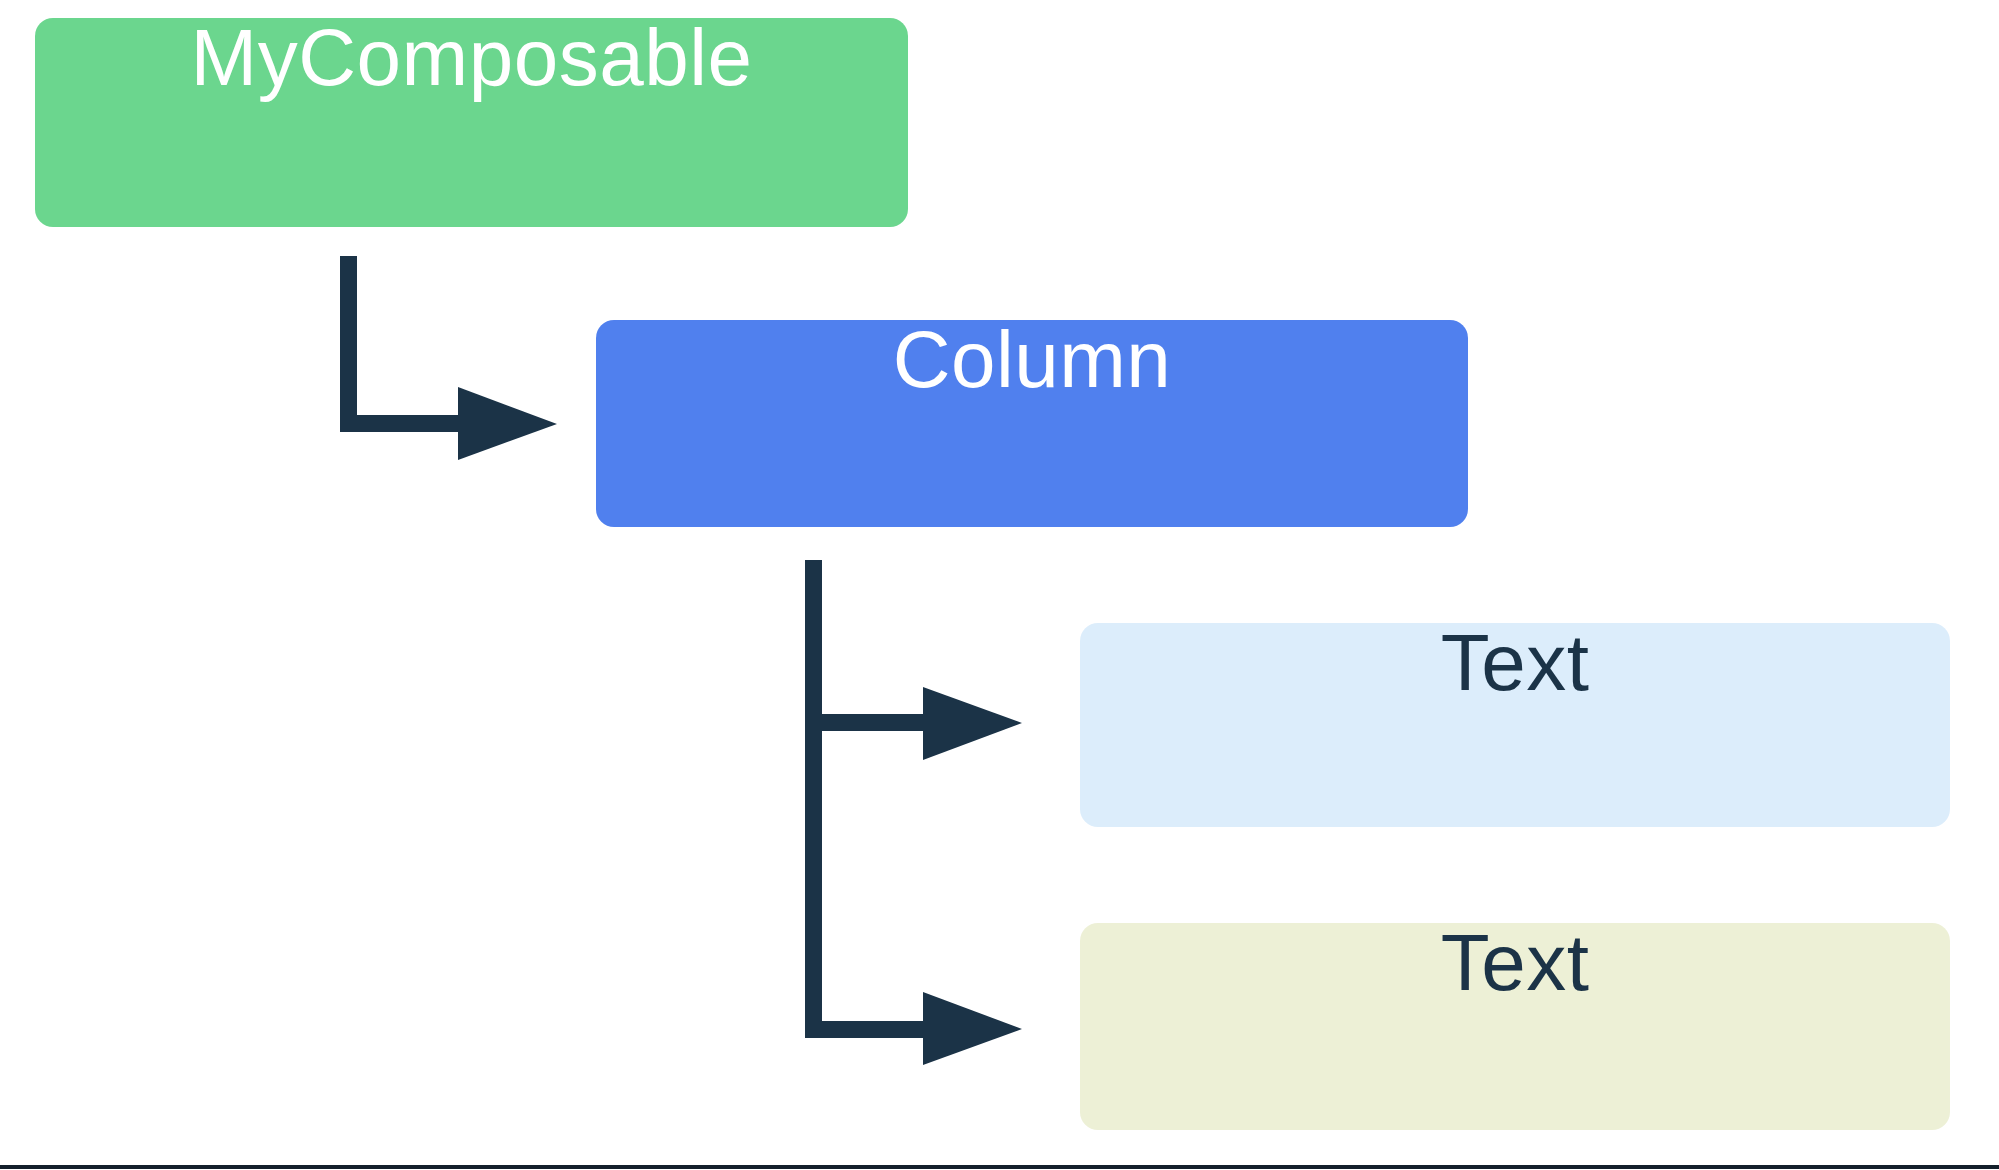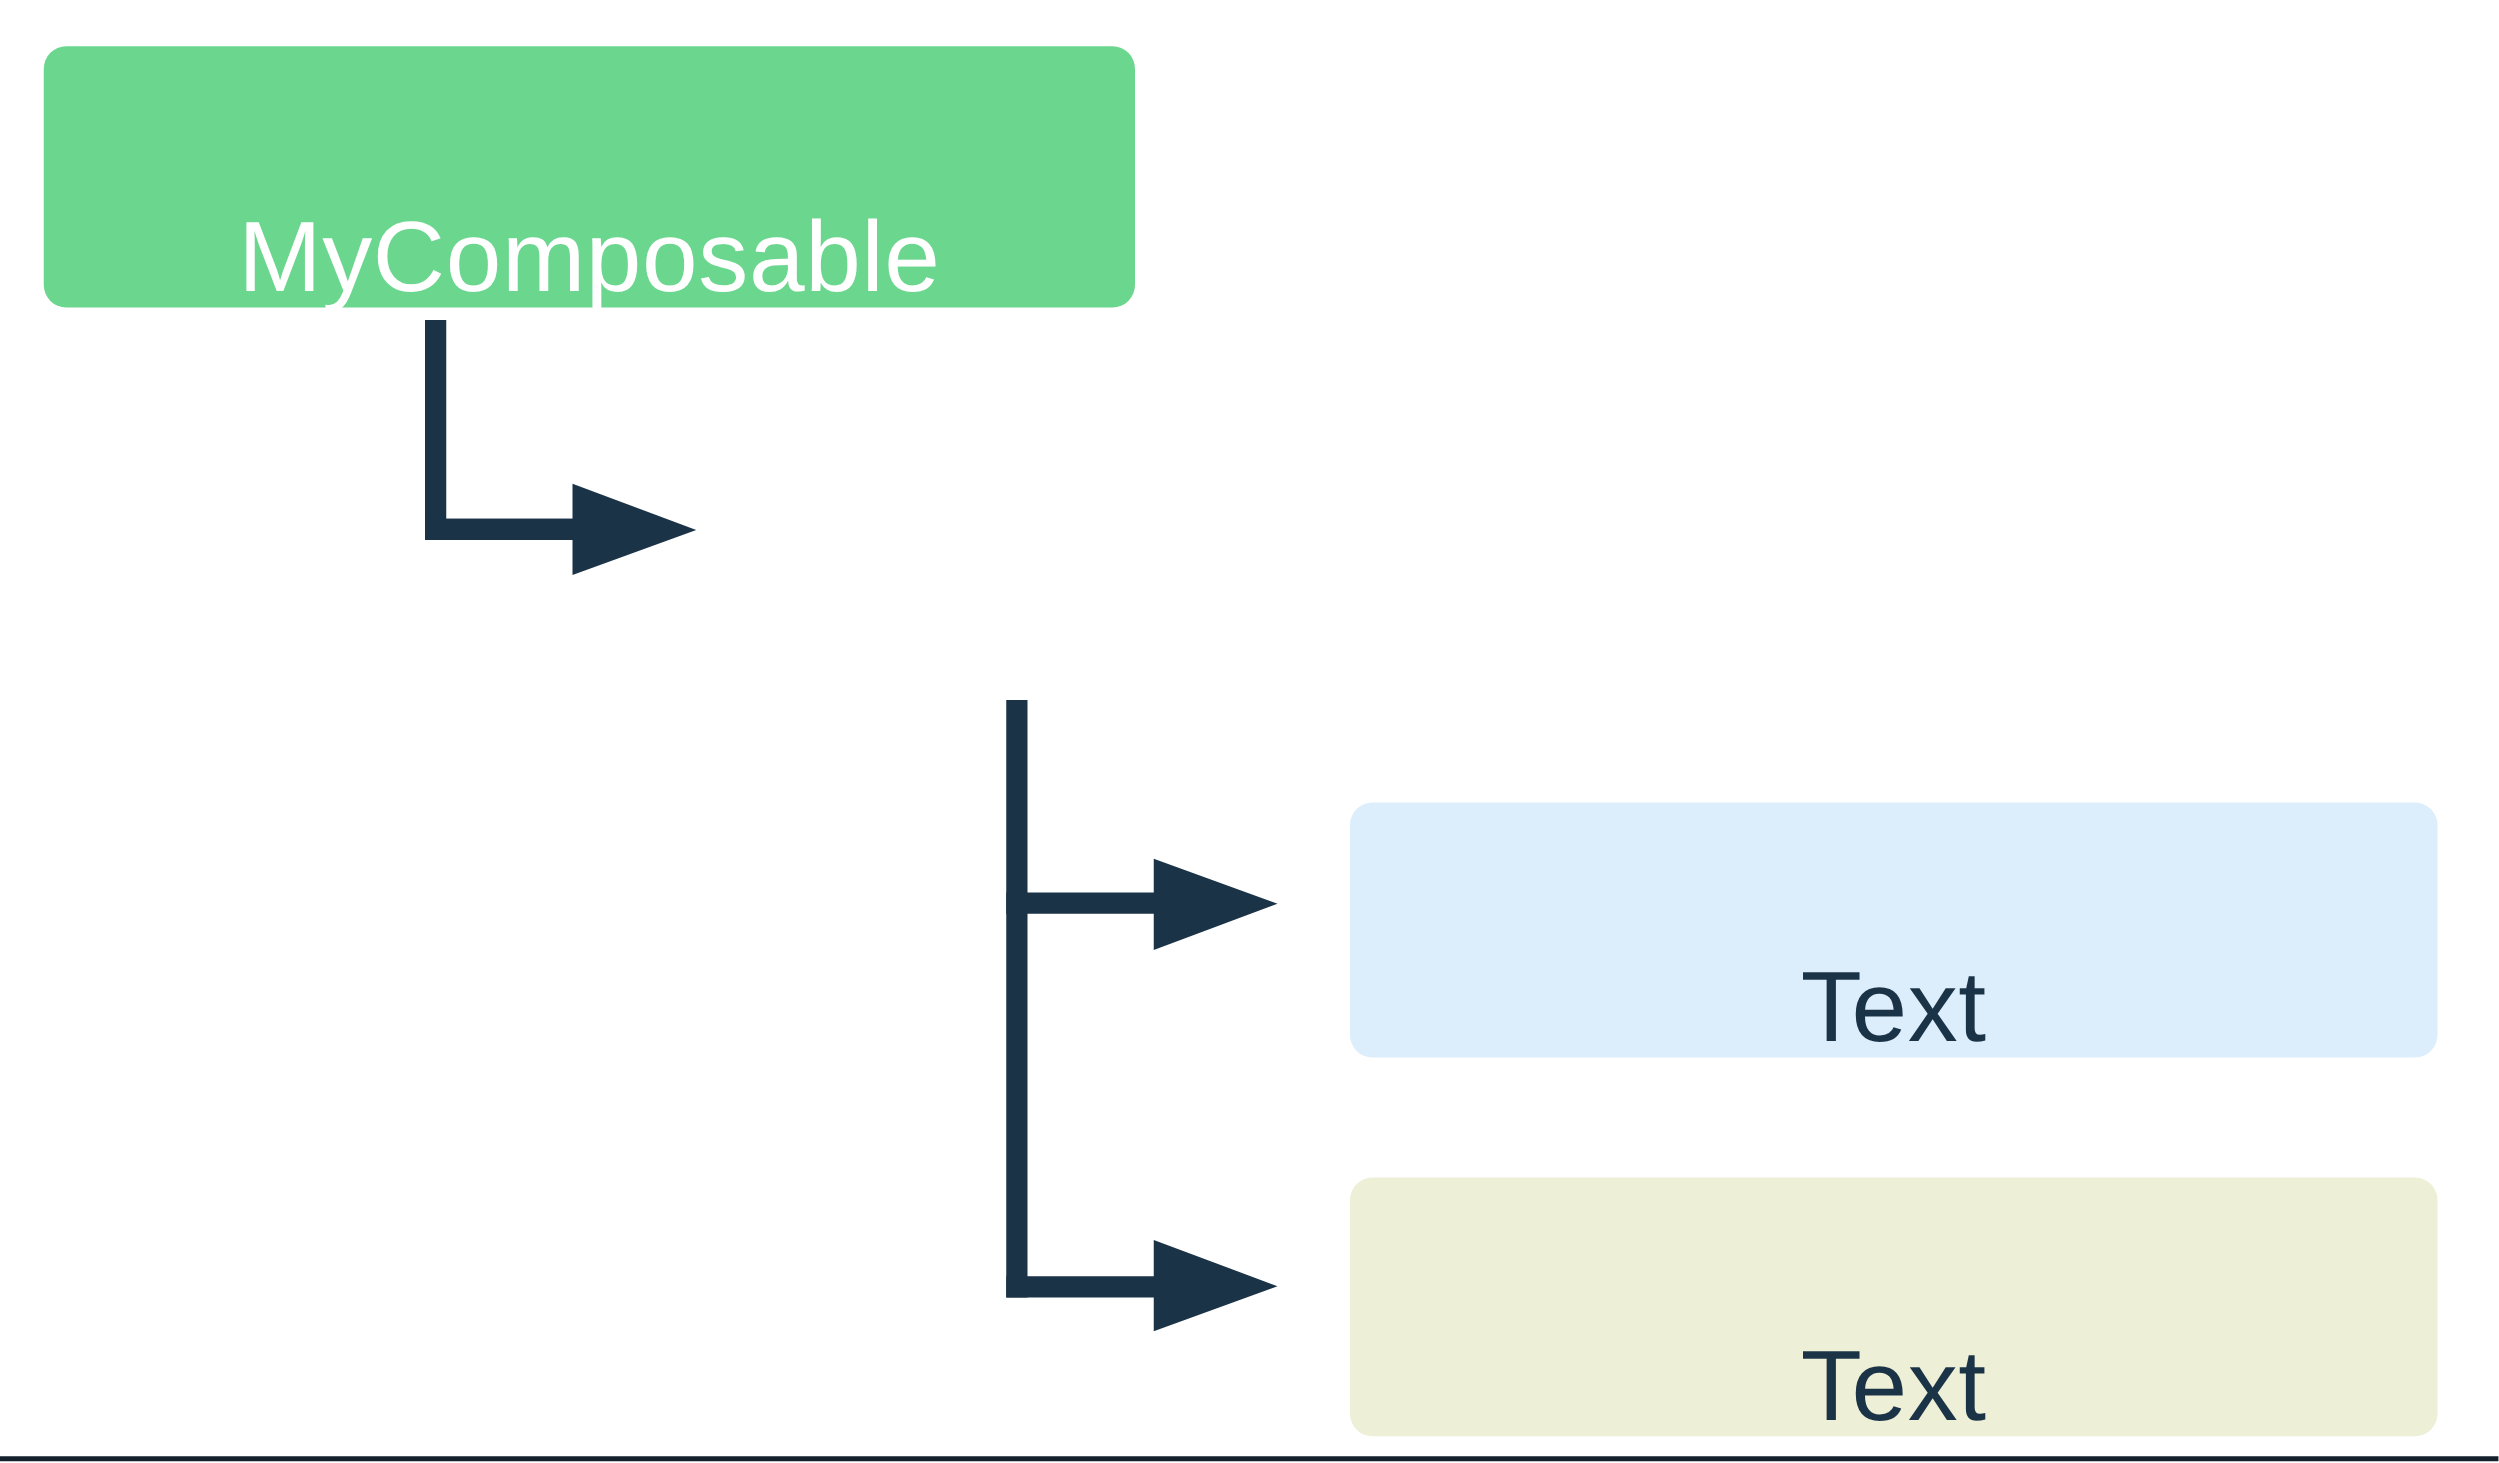--- a/index.html
+++ b/index.html
@@ -13,29 +13,28 @@
   #canvas {
     position: relative;
     width: 1999px;
     height: 1170px;
     background: #ffffff;
     overflow: hidden;
   }
   .node {
     position: absolute;
     display: flex;
-    align-items: flex-end;
+    align-items: flex-start;
     justify-content: center;
     box-sizing: border-box;
     border-radius: 18px;
     font-family: "Liberation Sans", sans-serif;
     font-weight: 400;
     letter-spacing: 0.5px;
     user-select: none;
-    margin-top: 19px;
   }
   #node-root {
     left: 35px;
     top: 18px;
     width: 873px;
     height: 209px;
     font-size: 80px;
   }
   #node-column {
     left: 596px;
@@ -102,20 +101,23 @@
     <g>
       <rect x="805" y="1021" width="125" height="17" fill="#1B3347"></rect>
       <polygon points="923,992 923,1065 1022,1029" fill="#1B3347"></polygon>
     </g>
   </svg>
 
   <div class="node" id="node-root" style="background:#6BD68E;color:#FFFFFF;">
     <span class="node-label">MyComposable</span>
   </div>
 
+  <div class="node" id="node-column" style="background:#5080EE;color:#FFFFFF;">
+    <span class="node-label">Column</span>
+  </div>
 
   <div class="node" id="node-text-1" style="background:#DCEDFB;color:#1B3347;">
     <span class="node-label">Text</span>
   </div>
 
   <div class="node" id="node-text-2" style="background:#EDF0D6;color:#1B3347;">
     <span class="node-label">Text</span>
   </div>
 
   <div id="bottom-rule" style="background:#14202B;"></div>

